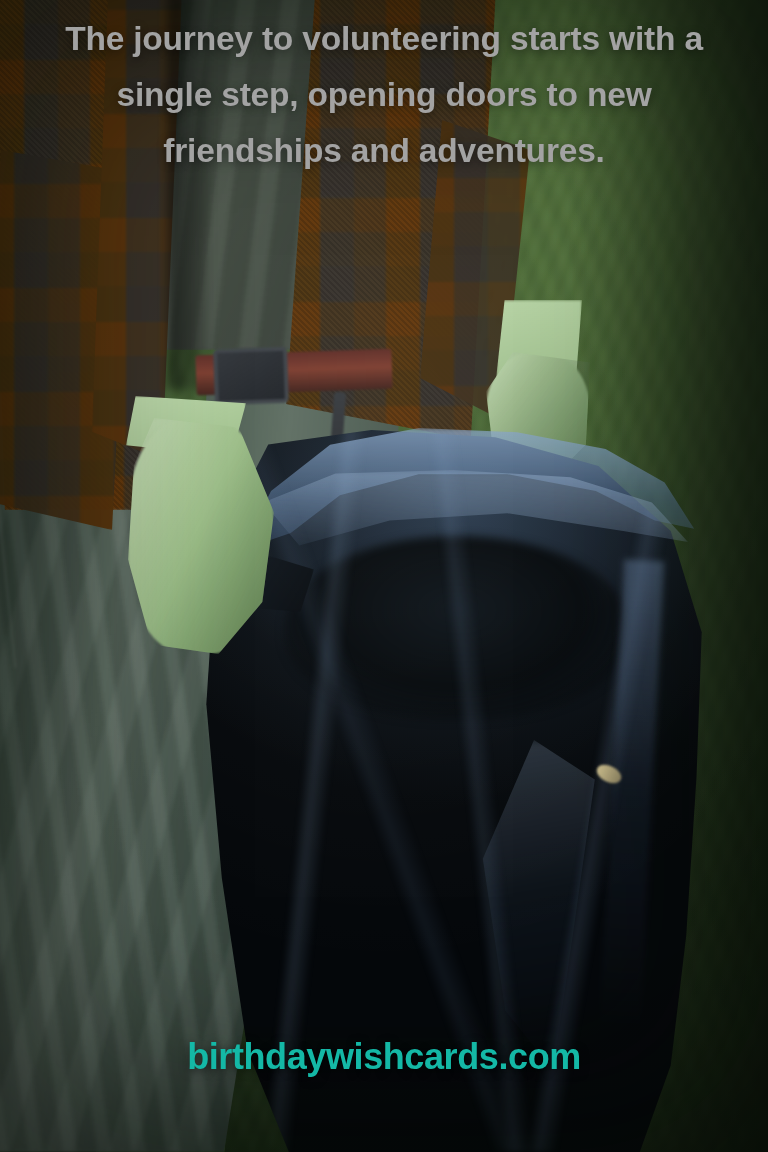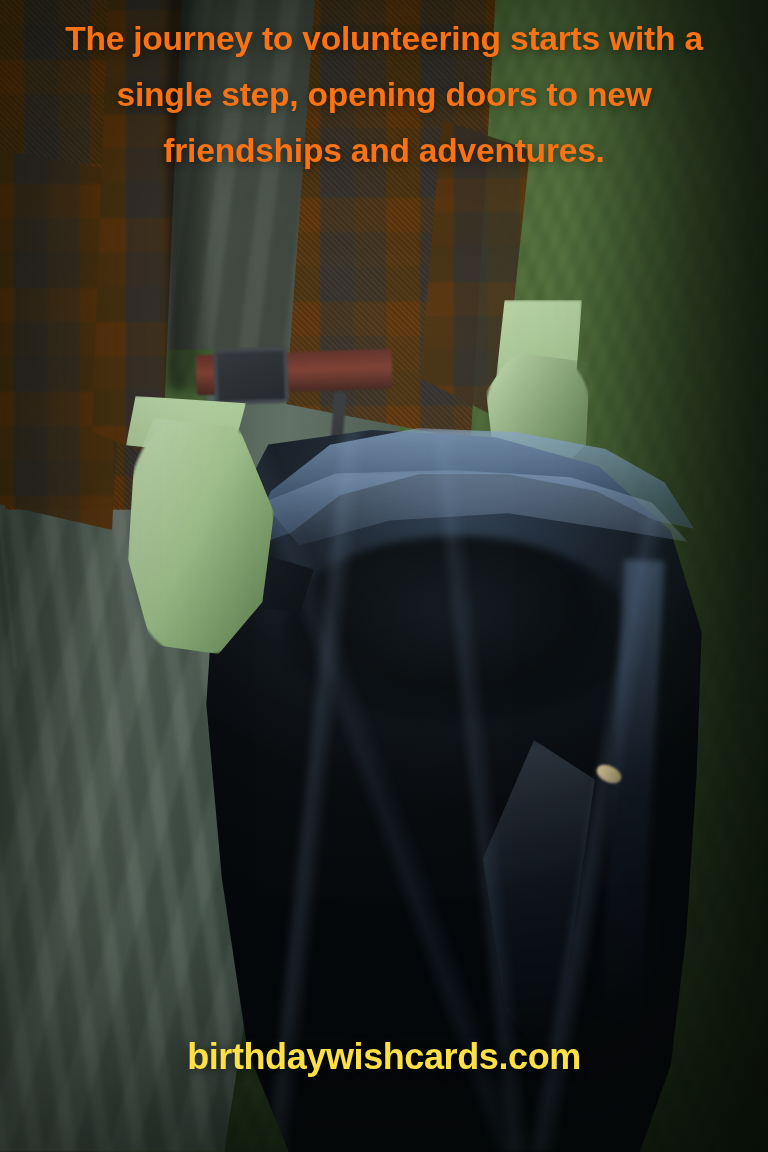--- a/index.html
+++ b/index.html
@@ -327,33 +327,33 @@
     font-weight:700;
     letter-spacing:-.3px;
     line-height:1.06;
     text-shadow:0 2px 10px rgba(0,0,0,.42);
     white-space:nowrap;
   }
   #subline{
     margin-top:11px;
     width:640px;
     text-align:center;
-    color:#f97316;
+    color:#a3a3a3;
     font-size:33.5px;
     font-weight:700;
     line-height:56px;
     letter-spacing:-.2px;
     text-shadow:0 2px 9px rgba(0,0,0,.40);
   }
   #watermark{
     position:absolute;
     left:0;right:0;
     top:1036px;
     text-align:center;
-    color:#fde047;
+    color:#14b8a6;
     font-size:36px;
     font-weight:700;
     letter-spacing:-.4px;
     text-shadow:0 2px 10px rgba(0,0,0,.55);
   }
 </style>
 </head>
 <body>
 
 <div id="card">

